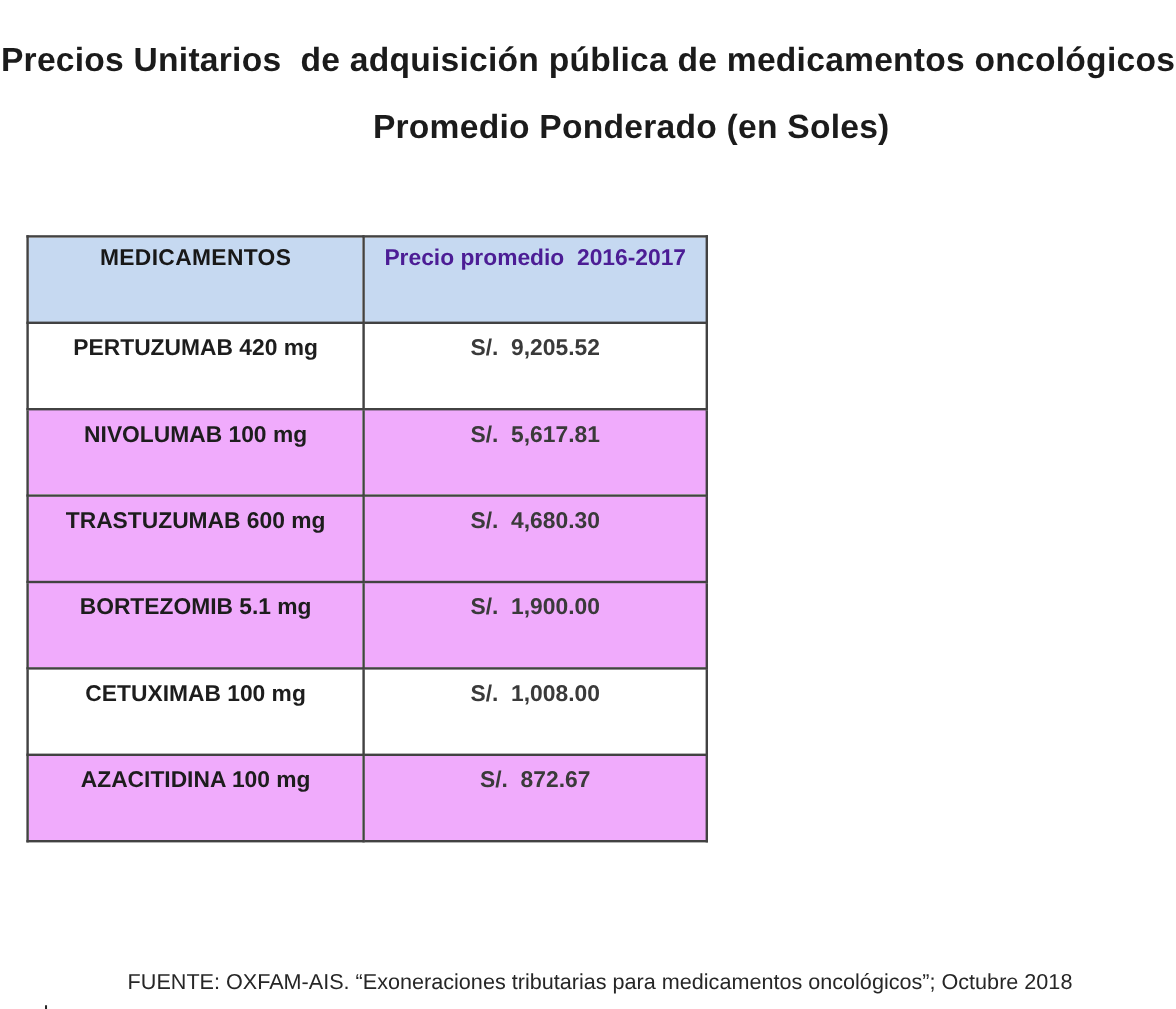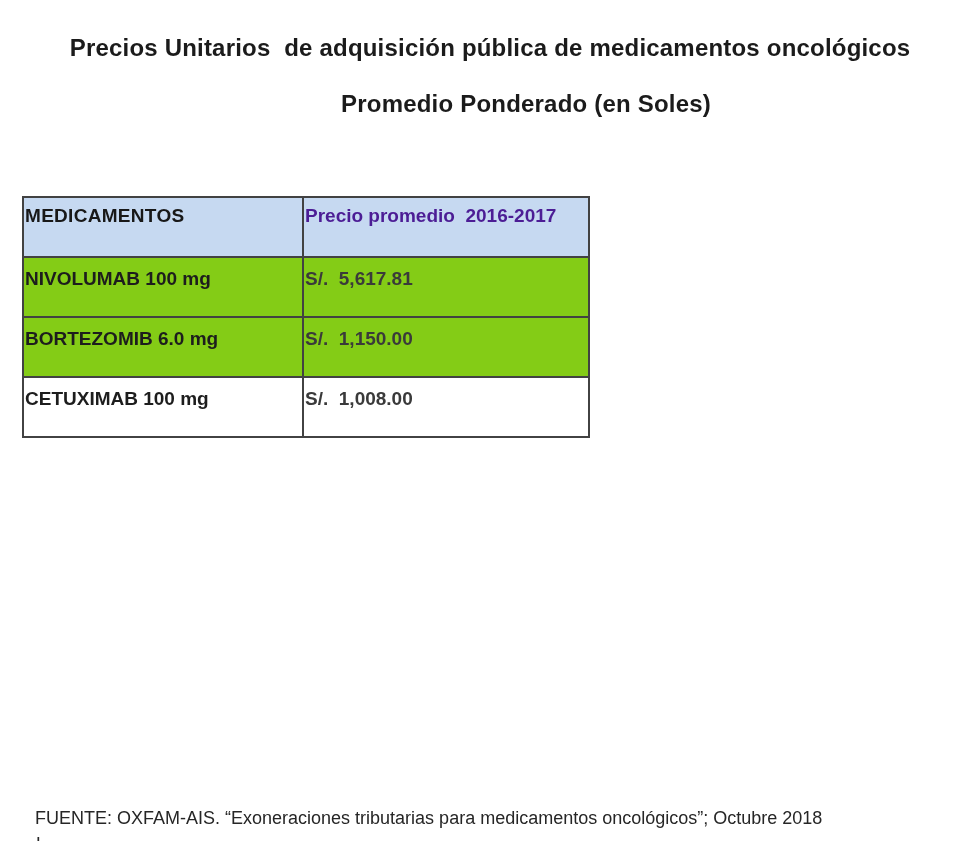--- a/index.html
+++ b/index.html
@@ -10,73 +10,74 @@
     background: #ffffff;
     overflow: hidden;
     font-family: "Liberation Sans", sans-serif;
     color: #1c1c1c;
   }
   .title-line {
     position: absolute;
     left: 0;
     width: 980px;
     text-align: center;
-    font-size: 24px;
+    font-size: 28px;
     font-weight: bold;
     color: #1b1b1b;
     white-space: pre-wrap;
     letter-spacing: 0.2px;
   }
   .title-1 { top: 34px; }
   .title-2 { top: 90px; margin-left: 36px; }
 
   table.price-table {
     position: absolute;
     left: 22px;
     top: 196px;
     border-collapse: collapse;
     table-layout: fixed;
     border: 2px solid #383838;
   }
   table.price-table th,
   table.price-table td {
     border: 2px solid #424242;
-    height: 60px;
+    height: 72px;
     box-sizing: border-box;
     vertical-align: top;
-    text-align: left;
+    text-align: center;
     font-size: 19px;
     font-weight: bold;
     white-space: pre-wrap;
     overflow: hidden;
   }
   table.price-table col.col-med   { width: 280px; }
   table.price-table col.col-price { width: 286px; }
 
   table.price-table thead th {
     background: #c6d9f1;
     padding-top: 7px;
   }
   th.th-med   { color: #181818; letter-spacing: 0.3px; }
   th.th-price { color: #4c1d95; }
 
   table.price-table tbody td { padding-top: 10px; background: #ffffff; }
-  table.price-table tbody tr.stripe td { background: #84cc16; }
+  table.price-table tbody tr.stripe td { background: #f0abfc; }
   td.cell-med   { color: #1d1d1d; }
   td.cell-price { color: #3a3a3a; }
 
   .source-note {
     position: absolute;
     left: 35px;
     top: 808px;
     width: 930px;
     font-size: 18px;
     font-weight: normal;
     color: #262626;
     white-space: pre-wrap;
+    text-align: center;
   }
   .partial-line {
     position: absolute;
     left: 36px;
     top: 833px;
     font-size: 18px;
     font-weight: normal;
     color: #262626;
     line-height: 22px;
   }
@@ -95,31 +96,43 @@
       <col class="col-med">
       <col class="col-price">
     </colgroup>
     <thead>
       <tr>
         <th class="th-med">MEDICAMENTOS</th>
         <th class="th-price">Precio promedio  2016-2017</th>
       </tr>
     </thead>
     <tbody>
+        <tr>
+          <td class="cell-med">PERTUZUMAB 420 mg</td>
+          <td class="cell-price">S/.  9,205.52</td>
+        </tr>
         <tr class="stripe">
           <td class="cell-med">NIVOLUMAB 100 mg</td>
           <td class="cell-price">S/.  5,617.81</td>
         </tr>
         <tr class="stripe">
-          <td class="cell-med">BORTEZOMIB 6.0 mg</td>
-          <td class="cell-price">S/.  1,150.00</td>
+          <td class="cell-med">TRASTUZUMAB 600 mg</td>
+          <td class="cell-price">S/.  4,680.30</td>
+        </tr>
+        <tr class="stripe">
+          <td class="cell-med">BORTEZOMIB 5.1 mg</td>
+          <td class="cell-price">S/.  1,900.00</td>
         </tr>
         <tr>
           <td class="cell-med">CETUXIMAB 100 mg</td>
           <td class="cell-price">S/.  1,008.00</td>
+        </tr>
+        <tr class="stripe">
+          <td class="cell-med">AZACITIDINA 100 mg</td>
+          <td class="cell-price">S/.  872.67</td>
         </tr>
       </tbody>
   </table>
 
   <div class="source-note">FUENTE: OXFAM-AIS. “Exoneraciones tributarias para medicamentos oncológicos”; Octubre 2018</div>
 
   <div class="partial-line">L</div>
 
 </div>
 

